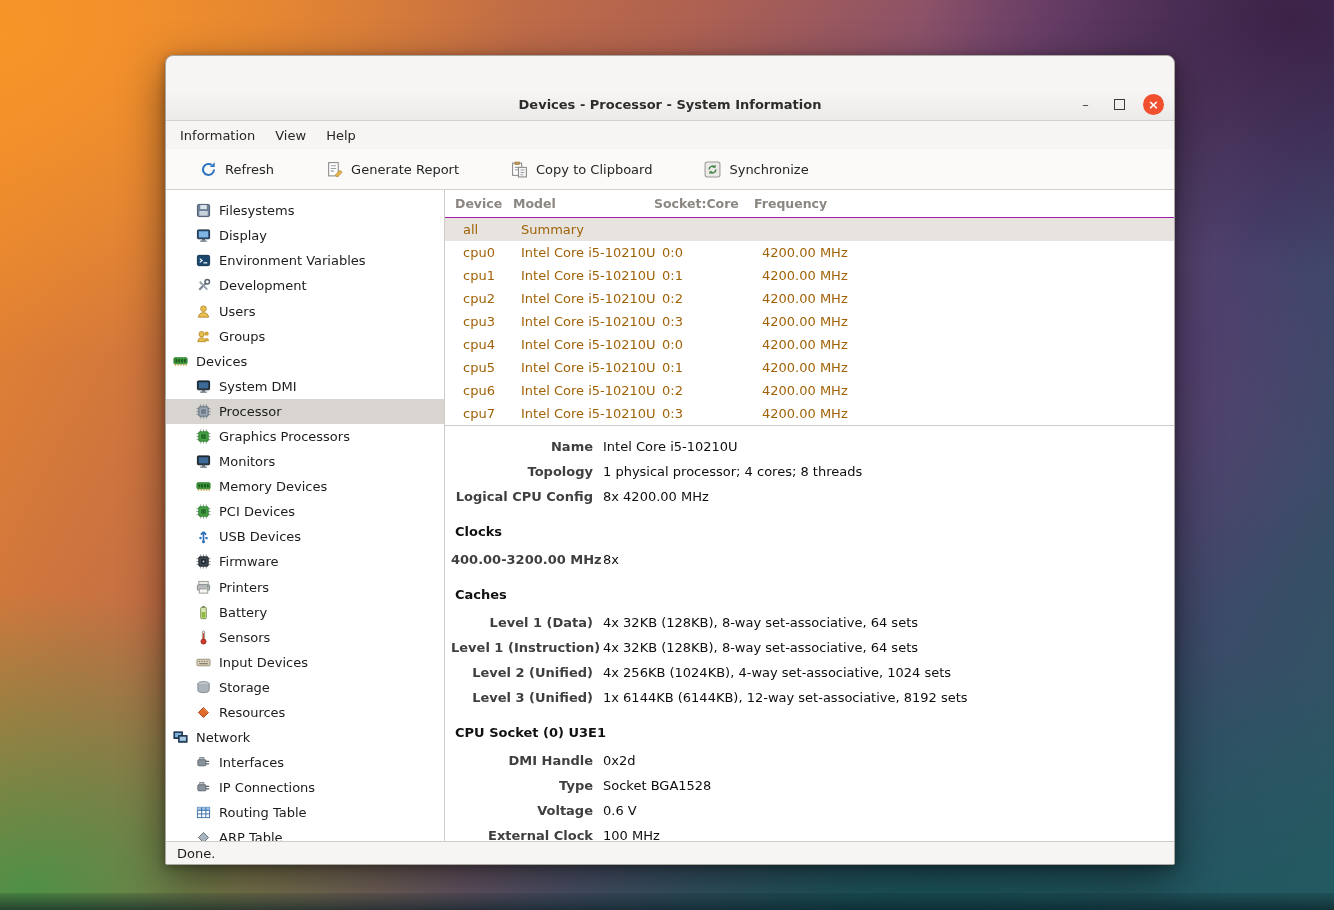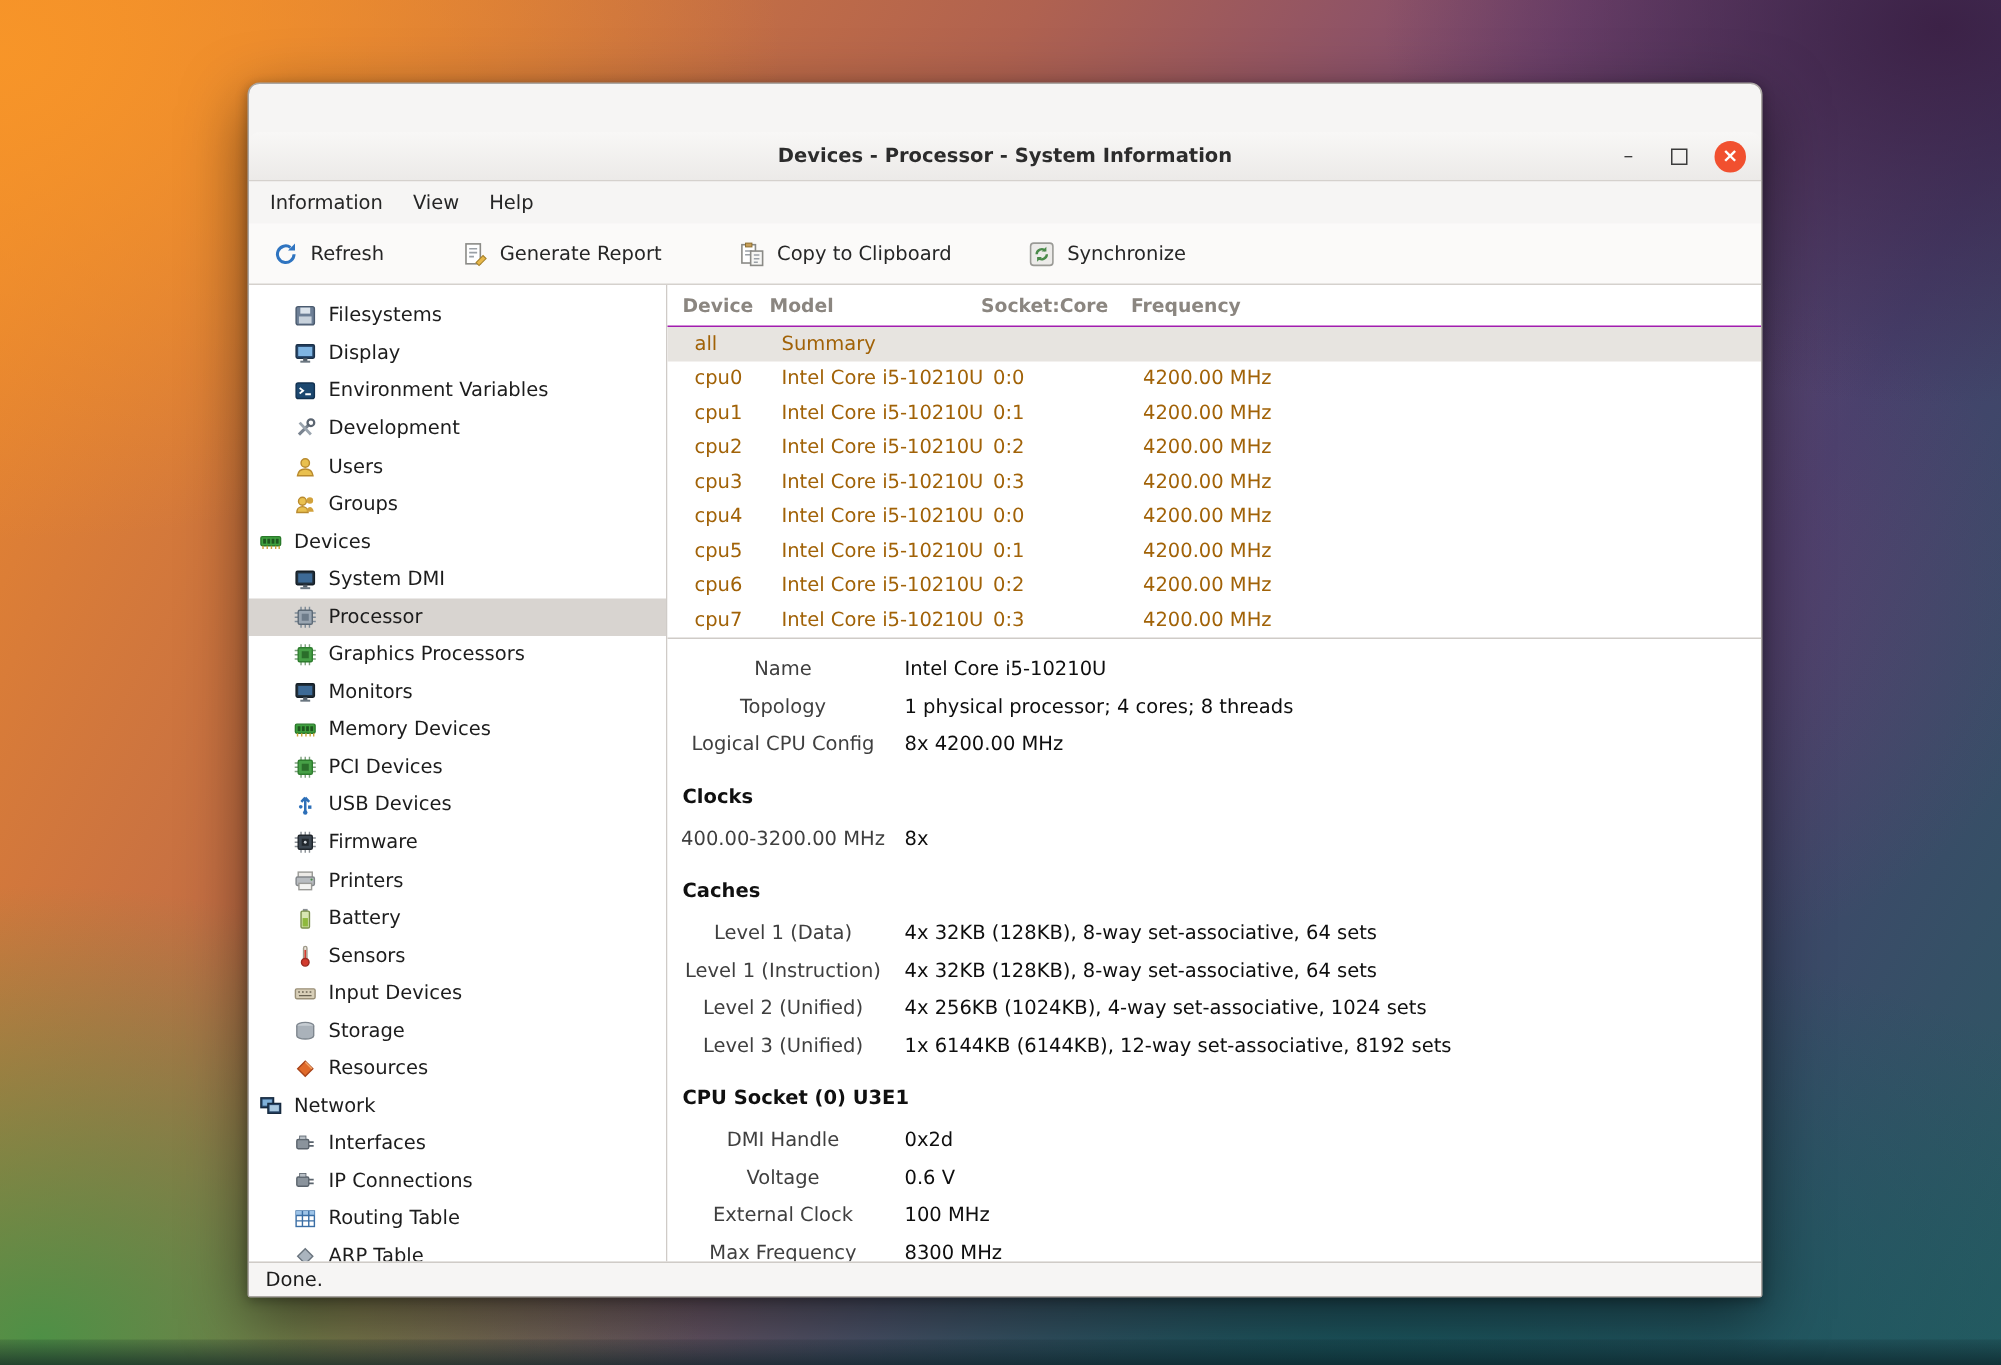--- a/index.html
+++ b/index.html
@@ -31,21 +31,21 @@
   .wc{width:21px;height:21px;display:flex;align-items:center;justify-content:center;
       color:#3c3c3c;font-size:13px;line-height:1;cursor:default;}
   .wc .maxbox{width:9px;height:9px;border:1.3px solid #3c3c3c;display:block;}
   .wc.close{border-radius:50%;color:#fff;font-size:13px;font-weight:bold;}
 
   .menubar{height:28px;flex:0 0 28px;display:flex;align-items:center;background:#f6f5f4;
       padding:0 4px;font-size:13px;color:#262626;}
   .menu-item{padding:4px 10px;border-radius:3px;}
 
   .toolbar{height:40px;flex:0 0 40px;display:flex;align-items:center;background:#fbfaf9;
-      border-bottom:1px solid #d5d1cd;padding:0 6px;}
+      border-bottom:1px solid #d5d1cd;padding:0 24px;}
   .tool-btn{display:flex;align-items:center;gap:8px;padding:6px 10px;margin-right:32px;
       font-size:13px;color:#262626;border-radius:4px;}
   .tool-icon svg{display:block;}
 
   .content{flex:1;display:flex;min-height:0;}
 
   
   .sidebar{width:278px;flex:0 0 278px;background:#ffffff;border-right:1px solid #cfcbc7;overflow:hidden;}
   .side-list{margin-top:-17px;}
   .side-item{height:25.1px;display:flex;align-items:center;gap:8px;font-size:13px;
@@ -61,21 +61,21 @@
       padding-left:10px;align-items:center;font-size:12.5px;font-weight:bold;color:#8b8680;
       border-bottom:1px solid #a21caf;}
   .tbody{flex:0 0 auto;}
   .trow{height:23px;display:grid;grid-template-columns:58px 141px 100px 1fr;padding-left:18px;
       align-items:center;font-size:13px;color:#a16207;white-space:nowrap;}
   .trow.sel{background:#e7e4e0;}
 
   
   .details{flex:1;border-top:1px solid #cfcbc7;overflow:hidden;padding:8px 10px 0 6px;font-size:13px;}
   .kv{display:grid;grid-template-columns:142px auto;column-gap:10px;height:25px;align-items:center;}
-  .kv .k{text-align:center;color:#3f3f3f;white-space:nowrap;}
+  .kv .k{text-align:right;color:#3f3f3f;white-space:nowrap;font-weight:bold;}
   .kv .v{color:#0e0e0e;white-space:nowrap;}
   .section-title{font-weight:bold;color:#101010;margin:12px 0 6px 4px;height:20px;display:flex;align-items:center;}
 
   .statusbar{height:22px;flex:0 0 22px;border-top:1px solid #cfcbc7;display:flex;align-items:center;
       padding:0 11px;font-size:13px;color:#1c1c1c;background:#f6f5f4;}
 </style>
 </head>
 <body>
 
 <div class="desktop">
@@ -541,20 +541,24 @@
             <div class="kv">
               <span class="k">Level 3 (Unified)</span>
               <span class="v">1x 6144KB (6144KB), 12-way set-associative, 8192 sets</span>
             </div>
             <div class="section-title">CPU Socket (0) U3E1</div>
             <div class="kv">
               <span class="k">DMI Handle</span>
               <span class="v">0x2d</span>
             </div>
             <div class="kv">
+              <span class="k">Type</span>
+              <span class="v">Socket BGA1528</span>
+            </div>
+            <div class="kv">
               <span class="k">Voltage</span>
               <span class="v">0.6 V</span>
             </div>
             <div class="kv">
               <span class="k">External Clock</span>
               <span class="v">100 MHz</span>
             </div>
             <div class="kv">
               <span class="k">Max Frequency</span>
               <span class="v">8300 MHz</span>

